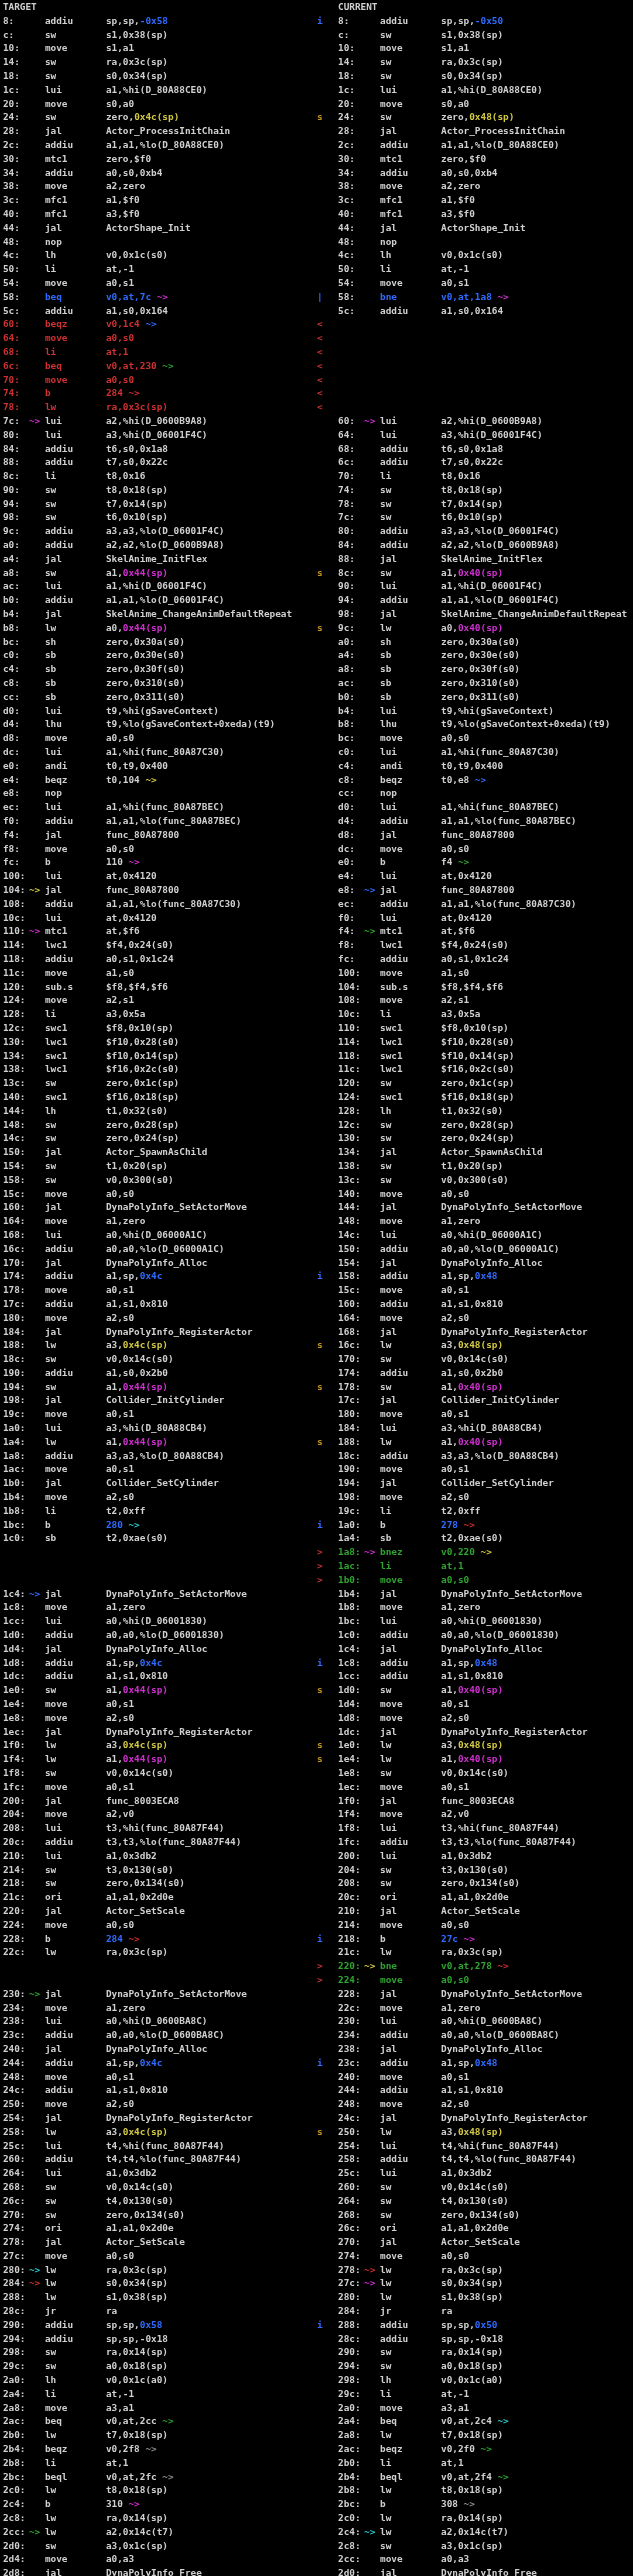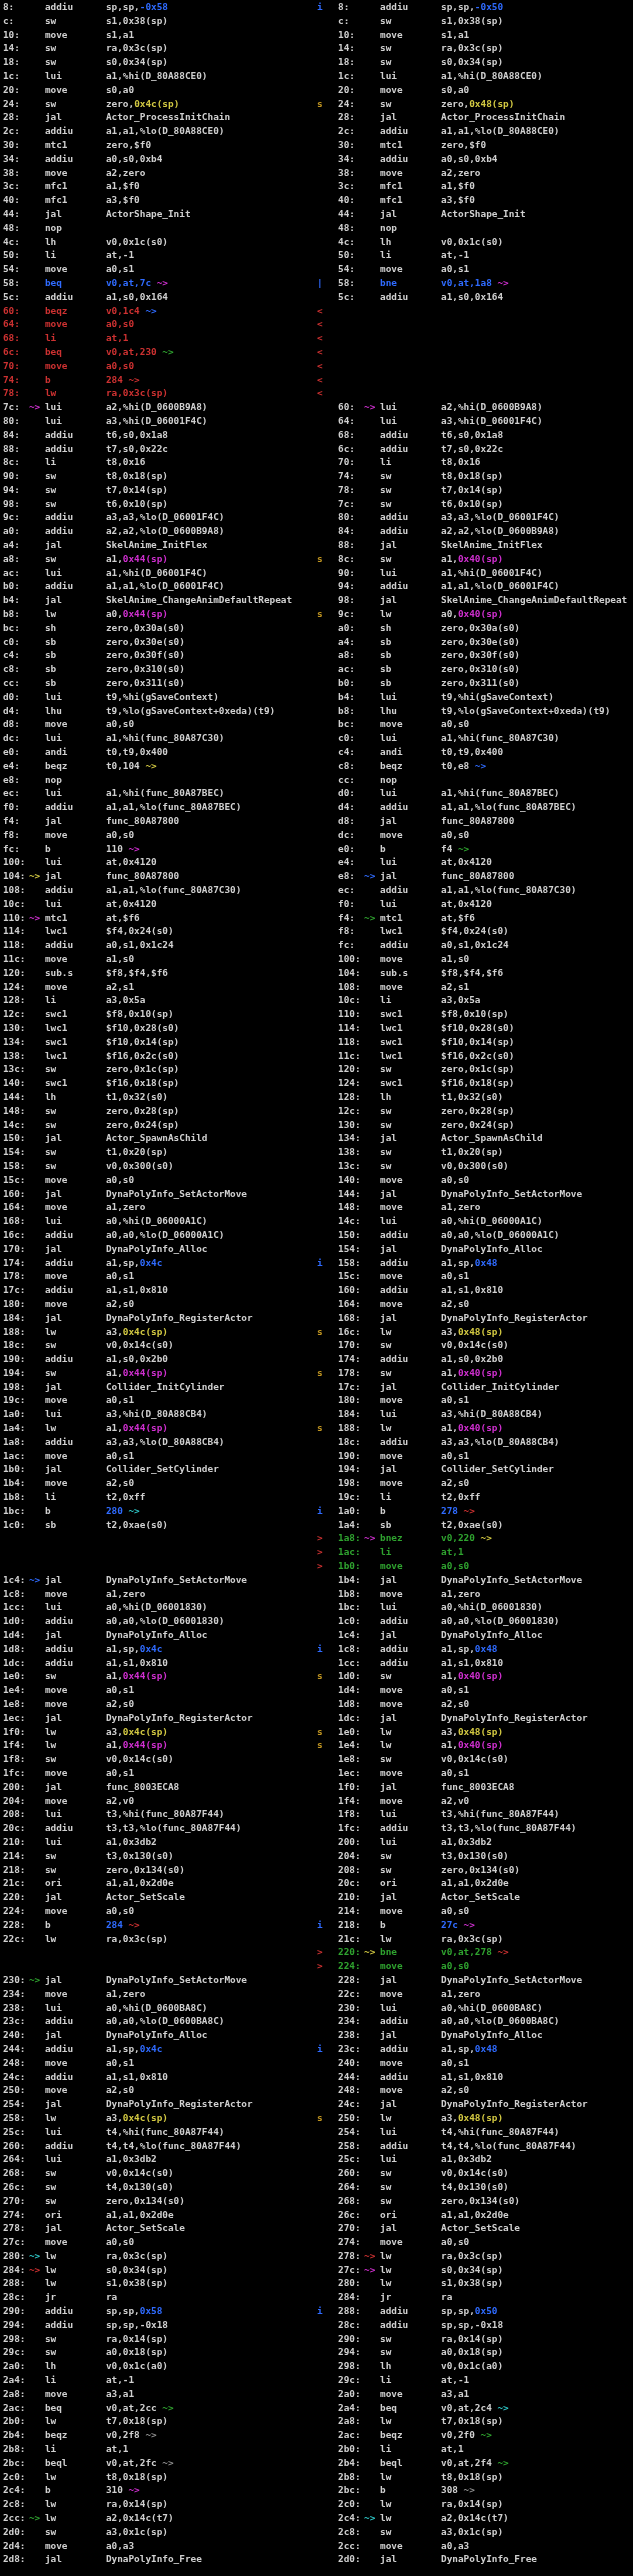--- a/index.html
+++ b/index.html
@@ -16,20 +16,25 @@
   .ag{flex:none;}
   .hdr{display:flex;height:13.8px;}
   .hdr .hl{width:317px;flex:none;padding-left:2.9px;box-sizing:border-box;}
   .hdr .hm{width:12.3px;flex:none;}
   .hdr .hr{flex:1;padding-left:8.7px;box-sizing:border-box;}
 </style>
 </head>
 <body>
 
 <div class="diff">
+  <div class="hdr">
+    <div class="hl">TARGET</div>
+    <div class="hm"></div>
+    <div class="hr">CURRENT</div>
+  </div>
   <div id="rows">
       <div class="row"><div class="pl"><span class="a" style="color: rgb(208, 208, 208);">8:</span><span class="ar"></span><span class="mn" style="color: rgb(208, 208, 208);">addiu</span><span class="ag"><span class="" style="color: rgb(208, 208, 208);">sp,sp,</span><span class="" style="color: rgb(47, 107, 255);">-0x58</span></span></div><div class="mk" style="color: rgb(47, 107, 255);">i</div><div class="pr"><span class="a" style="color: rgb(208, 208, 208);">8:</span><span class="ar"></span><span class="mn" style="color: rgb(208, 208, 208);">addiu</span><span class="ag"><span class="" style="color: rgb(208, 208, 208);">sp,sp,</span><span class="" style="color: rgb(47, 107, 255);">-0x50</span></span></div></div>
       <div class="row"><div class="pl"><span class="a" style="color: rgb(208, 208, 208);">c:</span><span class="ar"></span><span class="mn" style="color: rgb(208, 208, 208);">sw</span><span class="ag"><span class="" style="color: rgb(208, 208, 208);">s1,0x38(sp)</span></span></div><div class="mk"></div><div class="pr"><span class="a" style="color: rgb(208, 208, 208);">c:</span><span class="ar"></span><span class="mn" style="color: rgb(208, 208, 208);">sw</span><span class="ag"><span class="" style="color: rgb(208, 208, 208);">s1,0x38(sp)</span></span></div></div>
       <div class="row"><div class="pl"><span class="a" style="color: rgb(208, 208, 208);">10:</span><span class="ar"></span><span class="mn" style="color: rgb(208, 208, 208);">move</span><span class="ag"><span class="" style="color: rgb(208, 208, 208);">s1,a1</span></span></div><div class="mk"></div><div class="pr"><span class="a" style="color: rgb(208, 208, 208);">10:</span><span class="ar"></span><span class="mn" style="color: rgb(208, 208, 208);">move</span><span class="ag"><span class="" style="color: rgb(208, 208, 208);">s1,a1</span></span></div></div>
       <div class="row"><div class="pl"><span class="a" style="color: rgb(208, 208, 208);">14:</span><span class="ar"></span><span class="mn" style="color: rgb(208, 208, 208);">sw</span><span class="ag"><span class="" style="color: rgb(208, 208, 208);">ra,0x3c(sp)</span></span></div><div class="mk"></div><div class="pr"><span class="a" style="color: rgb(208, 208, 208);">14:</span><span class="ar"></span><span class="mn" style="color: rgb(208, 208, 208);">sw</span><span class="ag"><span class="" style="color: rgb(208, 208, 208);">ra,0x3c(sp)</span></span></div></div>
       <div class="row"><div class="pl"><span class="a" style="color: rgb(208, 208, 208);">18:</span><span class="ar"></span><span class="mn" style="color: rgb(208, 208, 208);">sw</span><span class="ag"><span class="" style="color: rgb(208, 208, 208);">s0,0x34(sp)</span></span></div><div class="mk"></div><div class="pr"><span class="a" style="color: rgb(208, 208, 208);">18:</span><span class="ar"></span><span class="mn" style="color: rgb(208, 208, 208);">sw</span><span class="ag"><span class="" style="color: rgb(208, 208, 208);">s0,0x34(sp)</span></span></div></div>
       <div class="row"><div class="pl"><span class="a" style="color: rgb(208, 208, 208);">1c:</span><span class="ar"></span><span class="mn" style="color: rgb(208, 208, 208);">lui</span><span class="ag"><span class="" style="color: rgb(208, 208, 208);">a1,%hi(D_80A88CE0)</span></span></div><div class="mk"></div><div class="pr"><span class="a" style="color: rgb(208, 208, 208);">1c:</span><span class="ar"></span><span class="mn" style="color: rgb(208, 208, 208);">lui</span><span class="ag"><span class="" style="color: rgb(208, 208, 208);">a1,%hi(D_80A88CE0)</span></span></div></div>
       <div class="row"><div class="pl"><span class="a" style="color: rgb(208, 208, 208);">20:</span><span class="ar"></span><span class="mn" style="color: rgb(208, 208, 208);">move</span><span class="ag"><span class="" style="color: rgb(208, 208, 208);">s0,a0</span></span></div><div class="mk"></div><div class="pr"><span class="a" style="color: rgb(208, 208, 208);">20:</span><span class="ar"></span><span class="mn" style="color: rgb(208, 208, 208);">move</span><span class="ag"><span class="" style="color: rgb(208, 208, 208);">s0,a0</span></span></div></div>
       <div class="row"><div class="pl"><span class="a" style="color: rgb(208, 208, 208);">24:</span><span class="ar"></span><span class="mn" style="color: rgb(208, 208, 208);">sw</span><span class="ag"><span class="" style="color: rgb(208, 208, 208);">zero,</span><span class="" style="color: rgb(211, 201, 66);">0x4c(sp)</span></span></div><div class="mk" style="color: rgb(192, 149, 32);">s</div><div class="pr"><span class="a" style="color: rgb(208, 208, 208);">24:</span><span class="ar"></span><span class="mn" style="color: rgb(208, 208, 208);">sw</span><span class="ag"><span class="" style="color: rgb(208, 208, 208);">zero,</span><span class="" style="color: rgb(211, 201, 66);">0x48(sp)</span></span></div></div>
       <div class="row"><div class="pl"><span class="a" style="color: rgb(208, 208, 208);">28:</span><span class="ar"></span><span class="mn" style="color: rgb(208, 208, 208);">jal</span><span class="ag"><span class="" style="color: rgb(208, 208, 208);">Actor_ProcessInitChain</span></span></div><div class="mk"></div><div class="pr"><span class="a" style="color: rgb(208, 208, 208);">28:</span><span class="ar"></span><span class="mn" style="color: rgb(208, 208, 208);">jal</span><span class="ag"><span class="" style="color: rgb(208, 208, 208);">Actor_ProcessInitChain</span></span></div></div>

